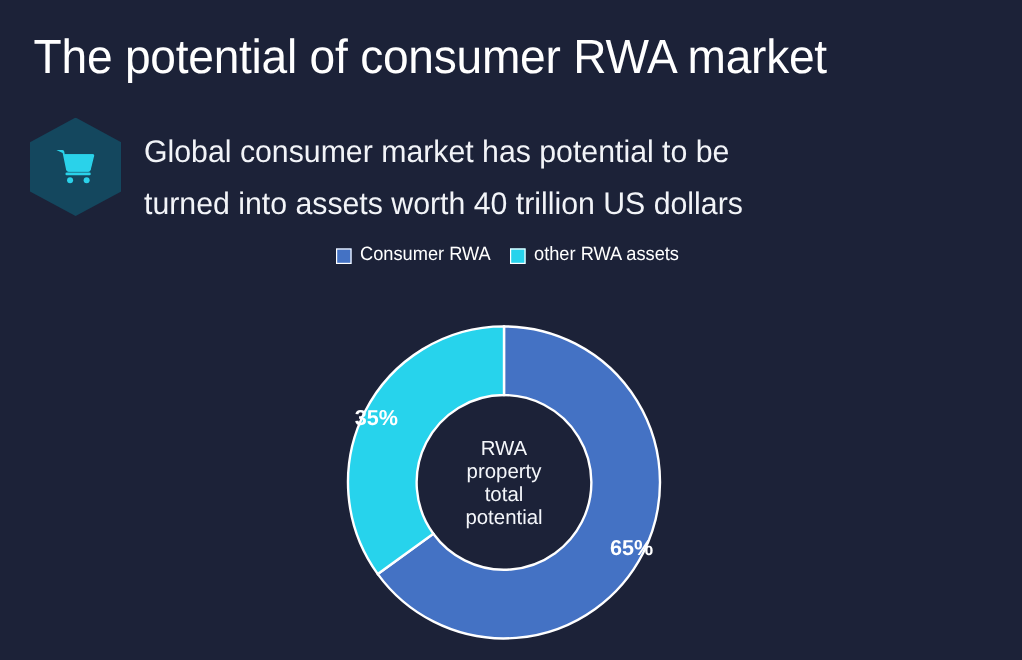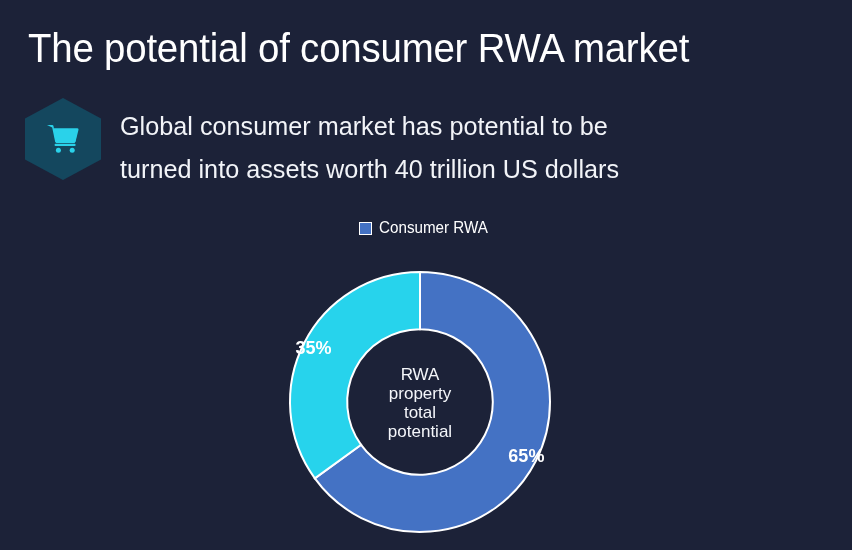--- a/index.html
+++ b/index.html
@@ -67,21 +67,21 @@
   }
   .subtitle .line {
     white-space: nowrap;
   }
 
   
   .legend {
     position: absolute;
     left: 0;
     right: 0;
-    top: 219px;
+    top: 204px;
     display: flex;
     justify-content: center;
     align-items: flex-end;
     gap: 11px;
   }
   .legend-item {
     display: flex;
     align-items: center;
     gap: 7px;
   }
@@ -147,20 +147,24 @@
 <div class="subtitle">
   <div class="line">Global consumer market has potential to be</div>
   <div class="line">turned into assets worth 40 trillion US dollars</div>
 </div>
 
 <div class="legend">
   <div class="legend-item">
     <span class="legend-swatch" id="sw0" style="background: rgb(68, 114, 196);"></span>
     <span class="legend-label">Consumer RWA</span>
   </div>
+  <div class="legend-item">
+    <span class="legend-swatch" id="sw1" style="background: rgb(39, 211, 236);"></span>
+    <span class="legend-label">other RWA assets</span>
+  </div>
 </div>
 
 <div class="chart-wrap">
   <svg class="chart-svg" width="852" height="550" viewBox="0 0 852 550">
     <g id="slices">
         <path d="M 420 272 A 130 130 0 1 1 314.82779073125687 478.4120827980215 L 361.10356280950384 444.79076636689206 A 72.80000000000001 72.80000000000001 0 1 0 420 329.2 Z" fill="#4472c4" stroke="#ffffff" stroke-width="2"></path>
         <path d="M 314.82779073125687 478.4120827980215 A 130 130 0 0 1 420 272 L 420 329.2 A 72.80000000000001 72.80000000000001 0 0 0 361.10356280950384 444.79076636689206 Z" fill="#27d3ec" stroke="#ffffff" stroke-width="2"></path>
       </g>
     <text id="lbl0" class="slice-label" text-anchor="middle" x="526.3861789880912" y="462.2064656689019">65%</text>
     <text id="lbl1" class="slice-label" text-anchor="middle" x="313.61382101190884" y="353.79353433109816">35%</text>

